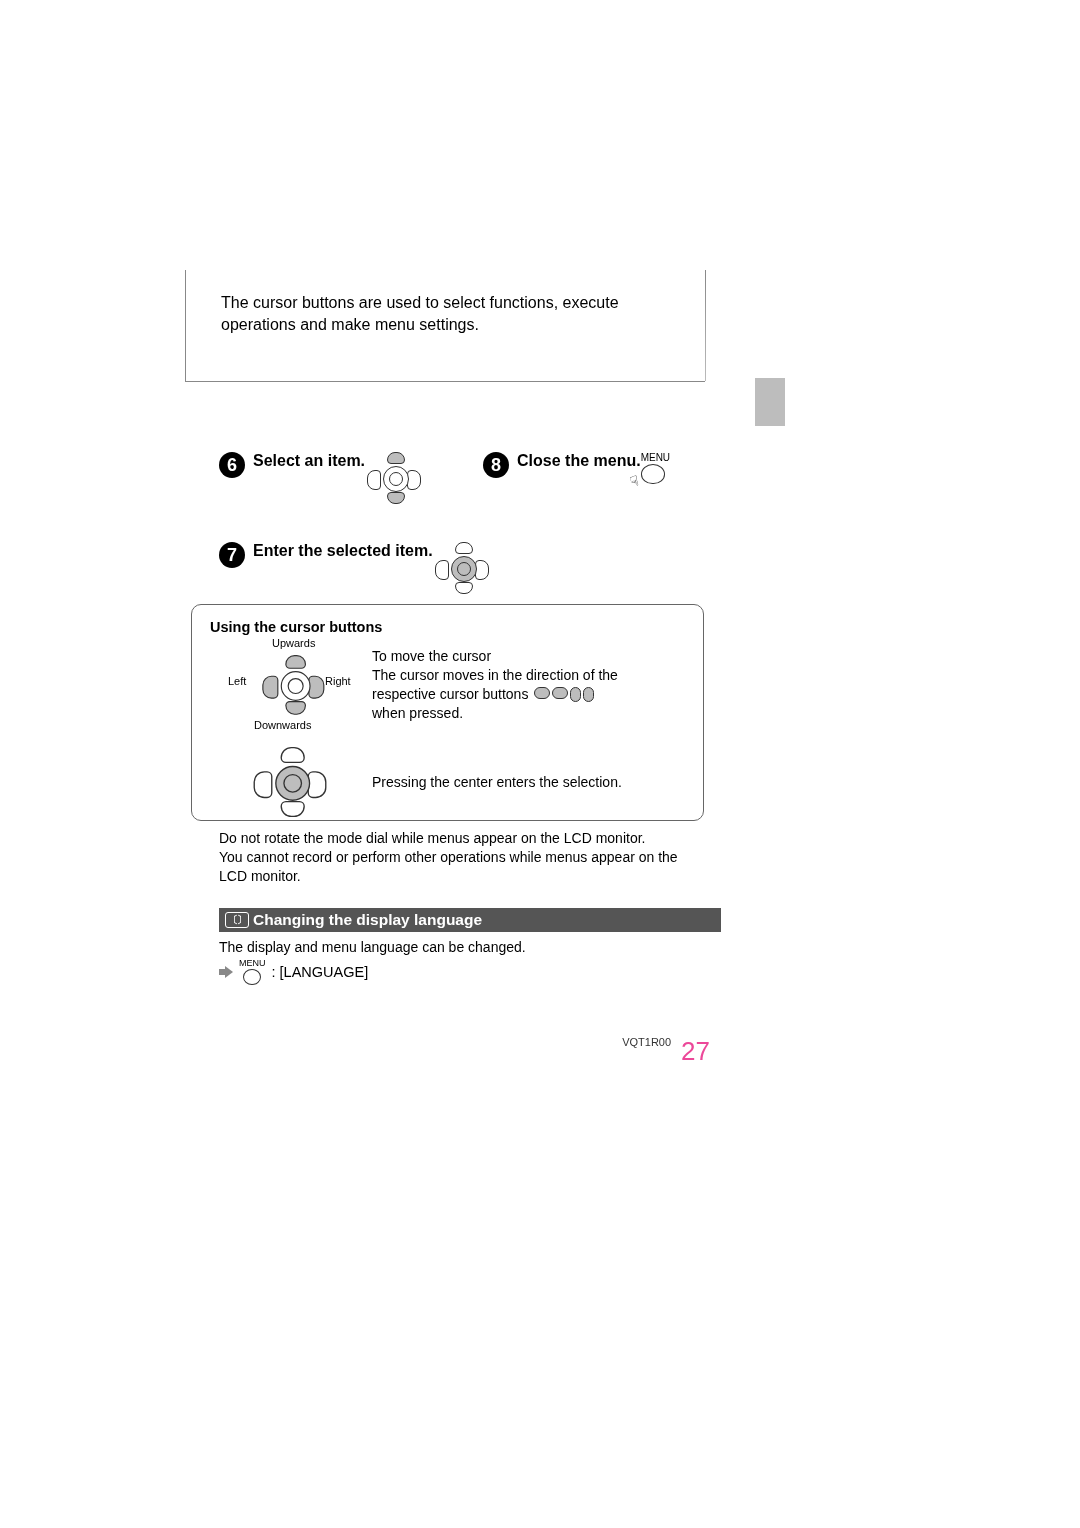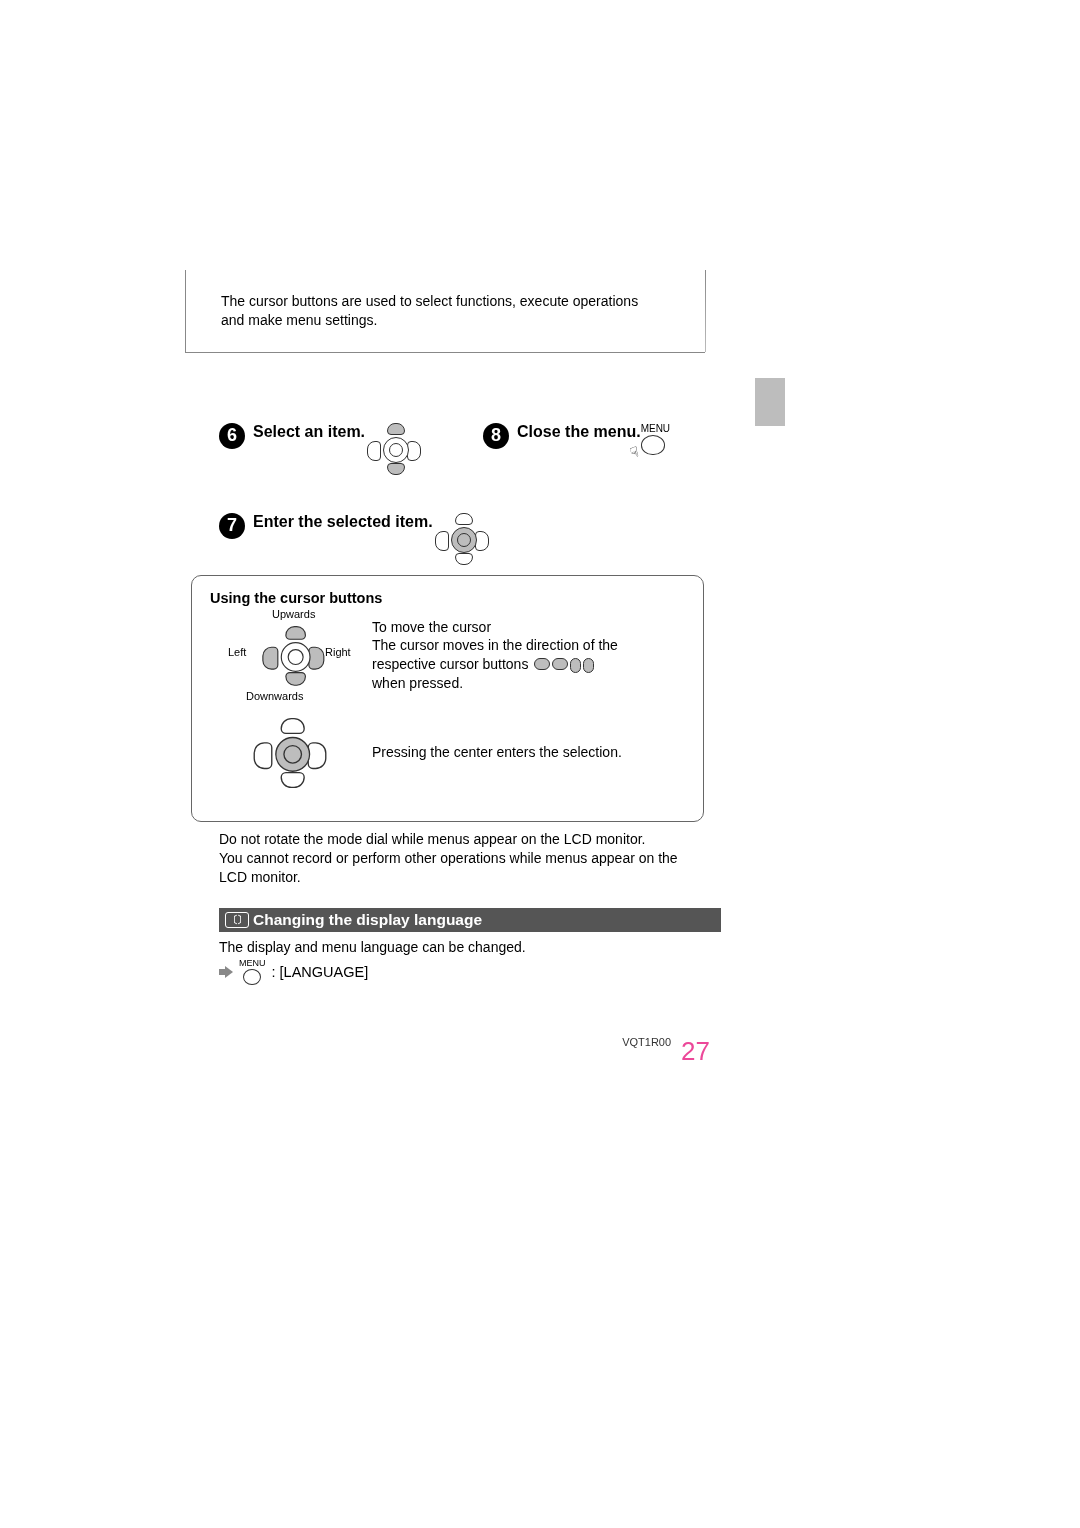--- a/index.html
+++ b/index.html
@@ -15,22 +15,22 @@
   .page {
     position: absolute;
     left: 185px;
     top: 270px;
     width: 520px;
   }
   .intro-box {
     position: relative;
     border-left: 1px solid #888;
     border-bottom: 1px solid #888;
-    padding: 0 40px 0 35px;
-    font-size: 14px;
+    padding: 0 40px 24px 35px;
+    font-size: 16px;
     line-height: 1.35;
     margin-bottom: 70px;
   }
   .intro-box::after {
     content: "";
     position: absolute;
     right: -1px;
     top: 0;
     bottom: 0;
     width: 1px;
@@ -130,21 +130,21 @@
     left: -12px;
     top: 8px;
     font-size: 14px;
     transform: rotate(-15deg);
   }
 
   
   .info-box {
     border: 1px solid #666;
     border-radius: 10px;
-    padding: 14px 18px 32px 18px;
+    padding: 14px 18px 2px 18px;
     margin-top: 10px;
     margin-left: 6px;
     width: 475px;
   }
   .info-title {
     font-weight: bold;
     font-size: 14.5px;
     margin-bottom: 2px;
   }
   .info-desc {
@@ -170,21 +170,21 @@
     left: 50px;
     top: 18px;
     transform: scale(1.15);
     transform-origin: top left;
   }
   .pl {
     position: absolute;
     font-size: 11px;
   }
   .pl-up { left: 62px; top: 0; }
-  .pl-down { left: 36px; top: 82px; }
+  .pl-down { left: 44px; top: 82px; }
   .pl-left { left: 18px; top: 38px; }
   .pl-right { left: 115px; top: 38px; }
 
   .info-text {
     font-size: 14px;
     line-height: 1.35;
     flex: 1;
   }
   .inline-dirs {
     vertical-align: middle;

